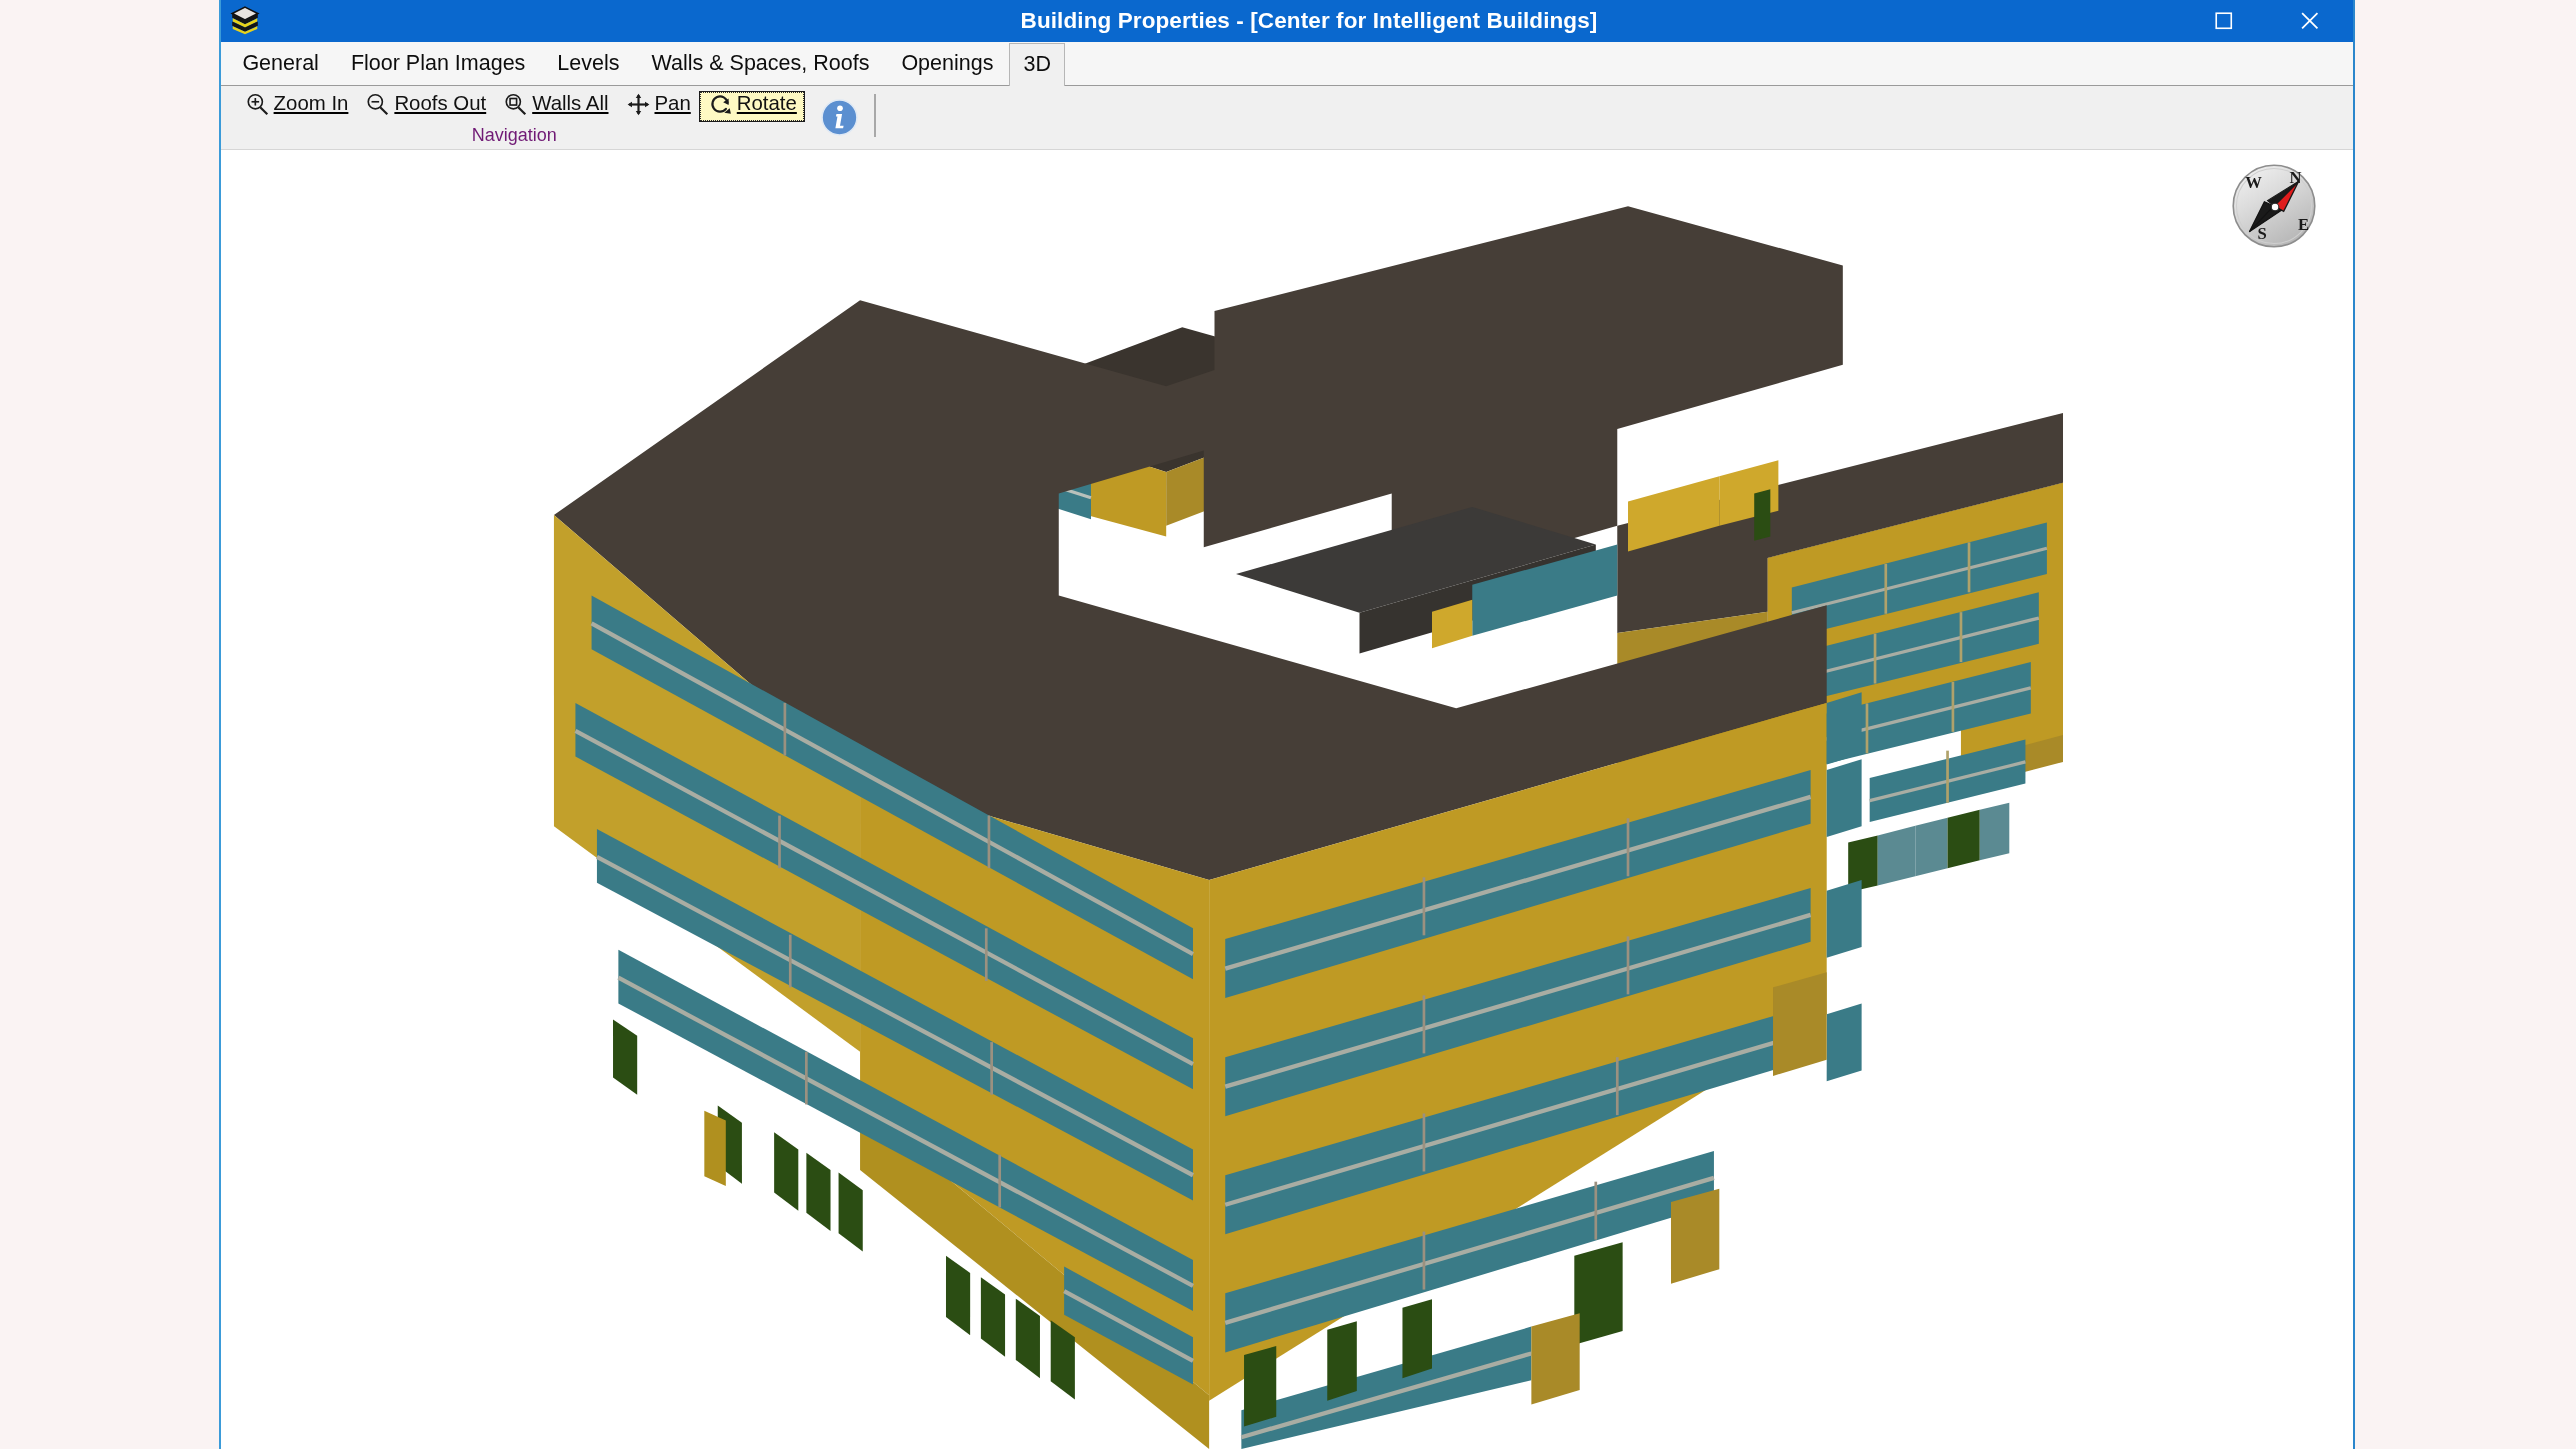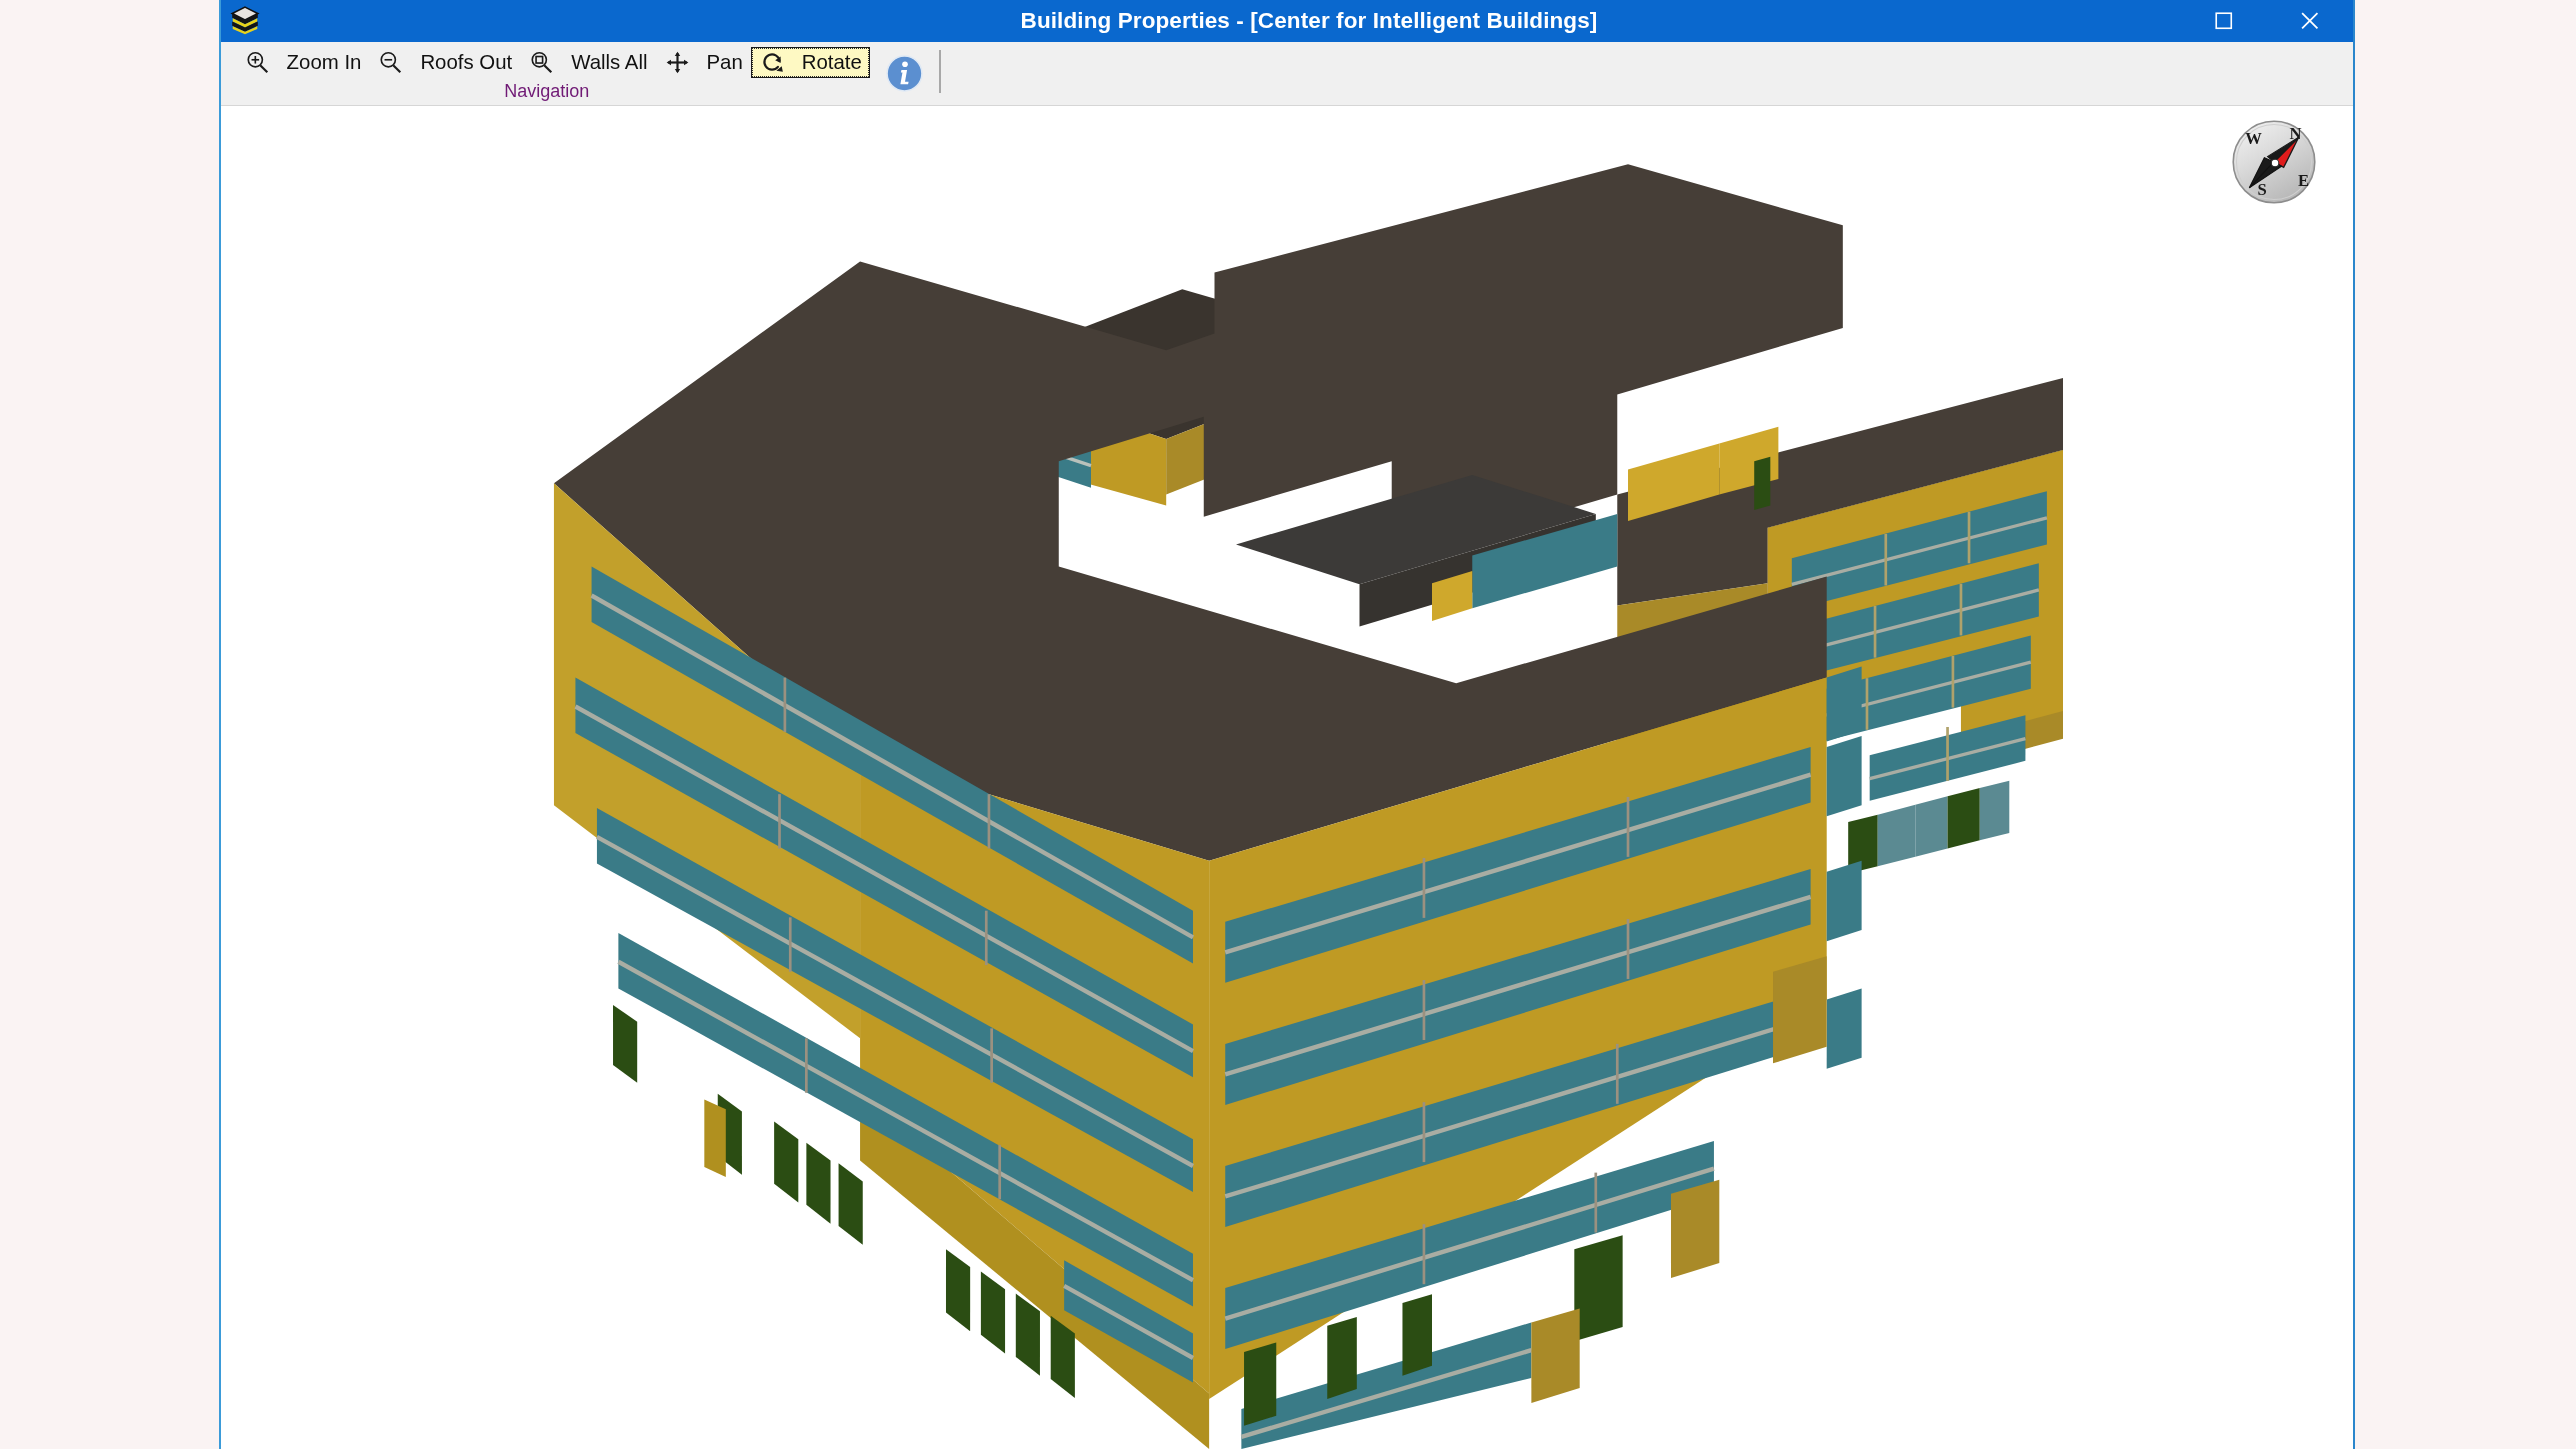--- a/index.html
+++ b/index.html
@@ -106,27 +106,28 @@
     justify-content:flex-start;
     padding:0 2.1px;
     position:relative;
   }
   .ribbon-row{
     display:flex;align-items:center;
     height:41px;
     padding-left:13px;
   }
   .rb-item{
-    display:flex;align-items:center;
+    display:flex;
     height:31px;
     padding:0 7.5px;
-    gap:17px;
+    gap:4px;
     border:1.1px solid transparent;
     box-sizing:border-box;
     white-space:nowrap;
+    text-decoration:underline;
   }
   .rb-item.selected{
     background:#fef9c3;
     border:1.1px solid #1a1a1a;
     outline:1.1px dotted #2a2a2a;
     outline-offset:-2.7px;
   }
   .rb-label{
     font-size:20.4px;color:#111;
   }
@@ -199,20 +200,28 @@
       </div>
       <div class="win-btn">
         <svg viewBox="0 0 40 40" width="23.6" height="23.6">
           <line x1="7" y1="7" x2="33" y2="33" stroke="#ffffff" stroke-width="3"></line>
           <line x1="33" y1="7" x2="7" y2="33" stroke="#ffffff" stroke-width="3"></line>
         </svg>
       </div>
     </div>
   </div>
 
+  <div class="tabstrip">
+    <div class="tab">General</div>
+    <div class="tab">Floor Plan Images</div>
+    <div class="tab">Levels</div>
+    <div class="tab">Walls &amp; Spaces, Roofs</div>
+    <div class="tab">Openings</div>
+    <div class="tab active">3D</div>
+  </div>
 
   <div class="ribbon">
 
     <div class="ribbon-group">
       <div class="ribbon-row">
 
         <div class="rb-item">
           <span class="rb-icon">
             <svg viewBox="0 0 46 46" width="25" height="25">
               <circle cx="19" cy="18" r="13" fill="none" stroke="#1b1b1b" stroke-width="3"></circle>

